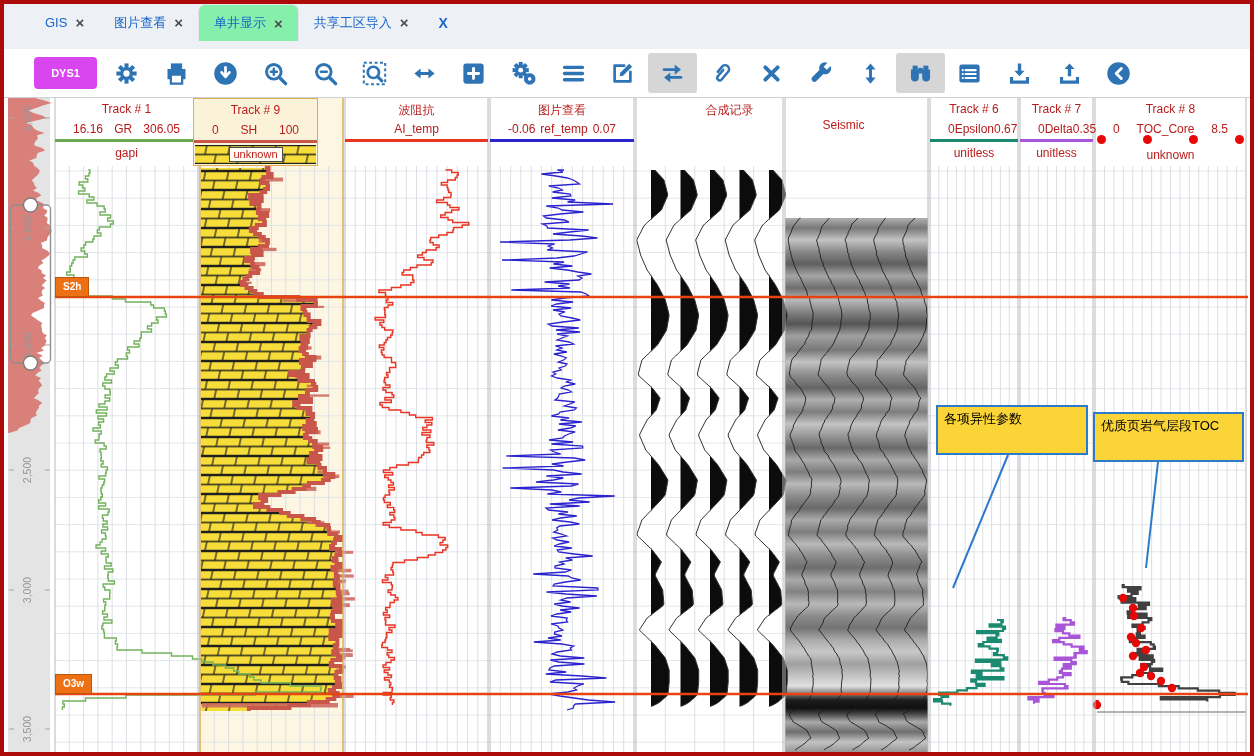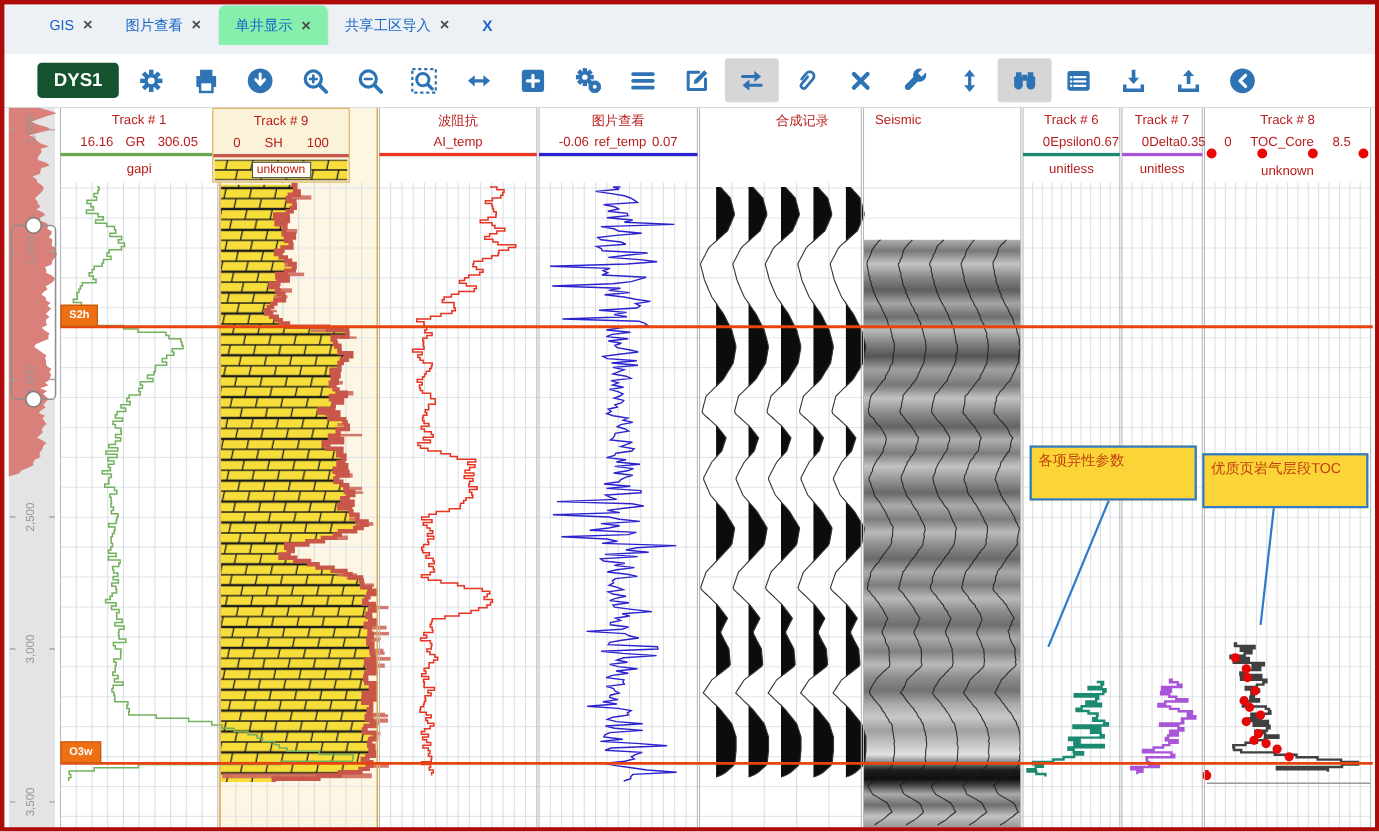--- a/index.html
+++ b/index.html
@@ -5,40 +5,40 @@
 *{margin:0;padding:0;box-sizing:border-box}
 html,body{width:1254px;height:756px}
 body{position:relative;font-family:"Liberation Sans","DejaVu Sans",sans-serif;background:#fff;overflow:hidden}
 .frame{position:absolute;inset:0;border:4px solid #ad0b09;pointer-events:none;z-index:50}
 .tabbar{position:absolute;left:4px;top:4px;right:4px;height:45px;background:#edf0f5;display:flex;align-items:flex-start;padding-left:26px;z-index:5}
 .tab{display:flex;align-items:center;gap:8px;padding:0 15px;height:37px;color:#1966c8;font-size:13px;cursor:pointer}
 .tab.active{background:#86efac;border:1px solid #e3e6ea;border-bottom:none;border-radius:7px 7px 0 0}
 .tab .close{color:#4c4c4c;font-weight:bold;font-size:15px;line-height:1}
 .tab.plain{font-weight:bold;font-size:14px}
 .toolbar{position:absolute;left:4px;top:49px;right:4px;height:48px;background:#fff;display:flex;align-items:center;z-index:5}
-.wellbtn{margin-left:30px;width:74px;height:32px;background:#14532d;color:#fff;font-weight:bold;font-size:17px;border:none;border-radius:4px;cursor:pointer;font-family:inherit}
+.wellbtn{margin-left:30px;width:63px;height:32px;background:#d946ef;color:#fff;font-weight:bold;font-size:11px;border:none;border-radius:4px;cursor:pointer;font-family:inherit}
 .icons{display:flex;align-items:center;margin-left:5px}
 .iconslot{width:49.6px;height:40px;display:flex;align-items:center;justify-content:center;border-radius:3px;cursor:pointer}
 .iconslot.active{background:#d6d6d6}
 #plot{position:absolute;left:0;top:0;z-index:1}
 #headers{position:absolute;left:0;top:0;z-index:2;pointer-events:none}
 .hcell{position:absolute;top:98px;height:68px;font-size:12px;color:#b91c1c}
 .hcell.t9{background:#fbf3d9;border:1px solid #ddad52}
 .hrow1{text-align:center;padding-top:4px;height:21px;white-space:nowrap}
 .hrow2{display:flex;justify-content:space-between;align-items:center;padding:0 18px;height:19px;white-space:nowrap}
 .hname{flex:1;text-align:center}
 .hunder{height:2.5px;margin-top:1px}
 .hdots{display:flex;justify-content:space-between;padding:0 2px;margin-top:-3px;height:9px}
 .hdots span{width:9px;height:9px;border-radius:50%;background:#ea0606}
 .hrow3{text-align:center;padding-top:4px}
 .brickstrip{position:absolute;left:1px;right:1px;bottom:1px;height:19px}
 .brickstrip svg{display:block}
 .unk{position:absolute;left:50%;top:2px;transform:translateX(-50%);background:#fffdf5;border:1px solid #4a4a4a;font-size:11px;padding:0 4px;line-height:13px}
 .marker{position:absolute;background:#ee7014;border:1px solid #bf5708;color:#fff;font-weight:bold;font-size:10px;padding:0 7px;height:20px;line-height:18px;z-index:6}
-.anno{position:absolute;background:#fbd438;border:2px solid #2d79ca;font-size:13px;color:#c2410c;padding:3px 6px;z-index:6}
+.anno{position:absolute;background:#fbd438;border:2px solid #2d79ca;font-size:13px;color:#000000;padding:3px 6px;z-index:6}
 </style>
 </head>
 <body>
 
 <svg id="plot" width="1254" height="756">
     <defs>
       <pattern id="brick" width="46" height="19" patternUnits="userSpaceOnUse" patternTransform="skewX(-12)">
         <rect width="46" height="19" fill="#f6dd3a"></rect>
         <path d="M0 0.5H46M0 9.5H46M0 18.5H46" stroke="#1c1c1c" stroke-width="1.2"></path>
         <path d="M12 0V9.5M35 0V9.5M0 9.5V19M23 9.5V19M46 9.5V19" stroke="#1c1c1c" stroke-width="1.2"></path>
@@ -365,21 +365,21 @@
       <div class="hrow2">
         <span>-0.06</span>
         <span class="hname">ref_temp</span>
         <span>0.07</span>
       </div>
       <div class="hunder" style="background: rgb(43, 35, 205);"></div>
     </div>
     <div class="hcell" style="left: 656px; width: 147px;">
       <div class="hrow1">合成记录</div>
     </div>
-    <div class="hcell" style="left: 745px; width: 143px;">
+    <div class="hcell" style="left: 772px; width: 143px; margin-top: 16px;">
       <div class="hrow1">Seismic</div>
     </div>
     <div class="hcell" style="left: 930px; width: 88px;">
       <div class="hrow1">Track # 6</div>
       <div class="hrow2">
         <span>0</span>
         <span class="hname">Epsilon</span>
         <span>0.67</span>
       </div>
       <div class="hunder" style="background: rgb(27, 138, 113);"></div>

